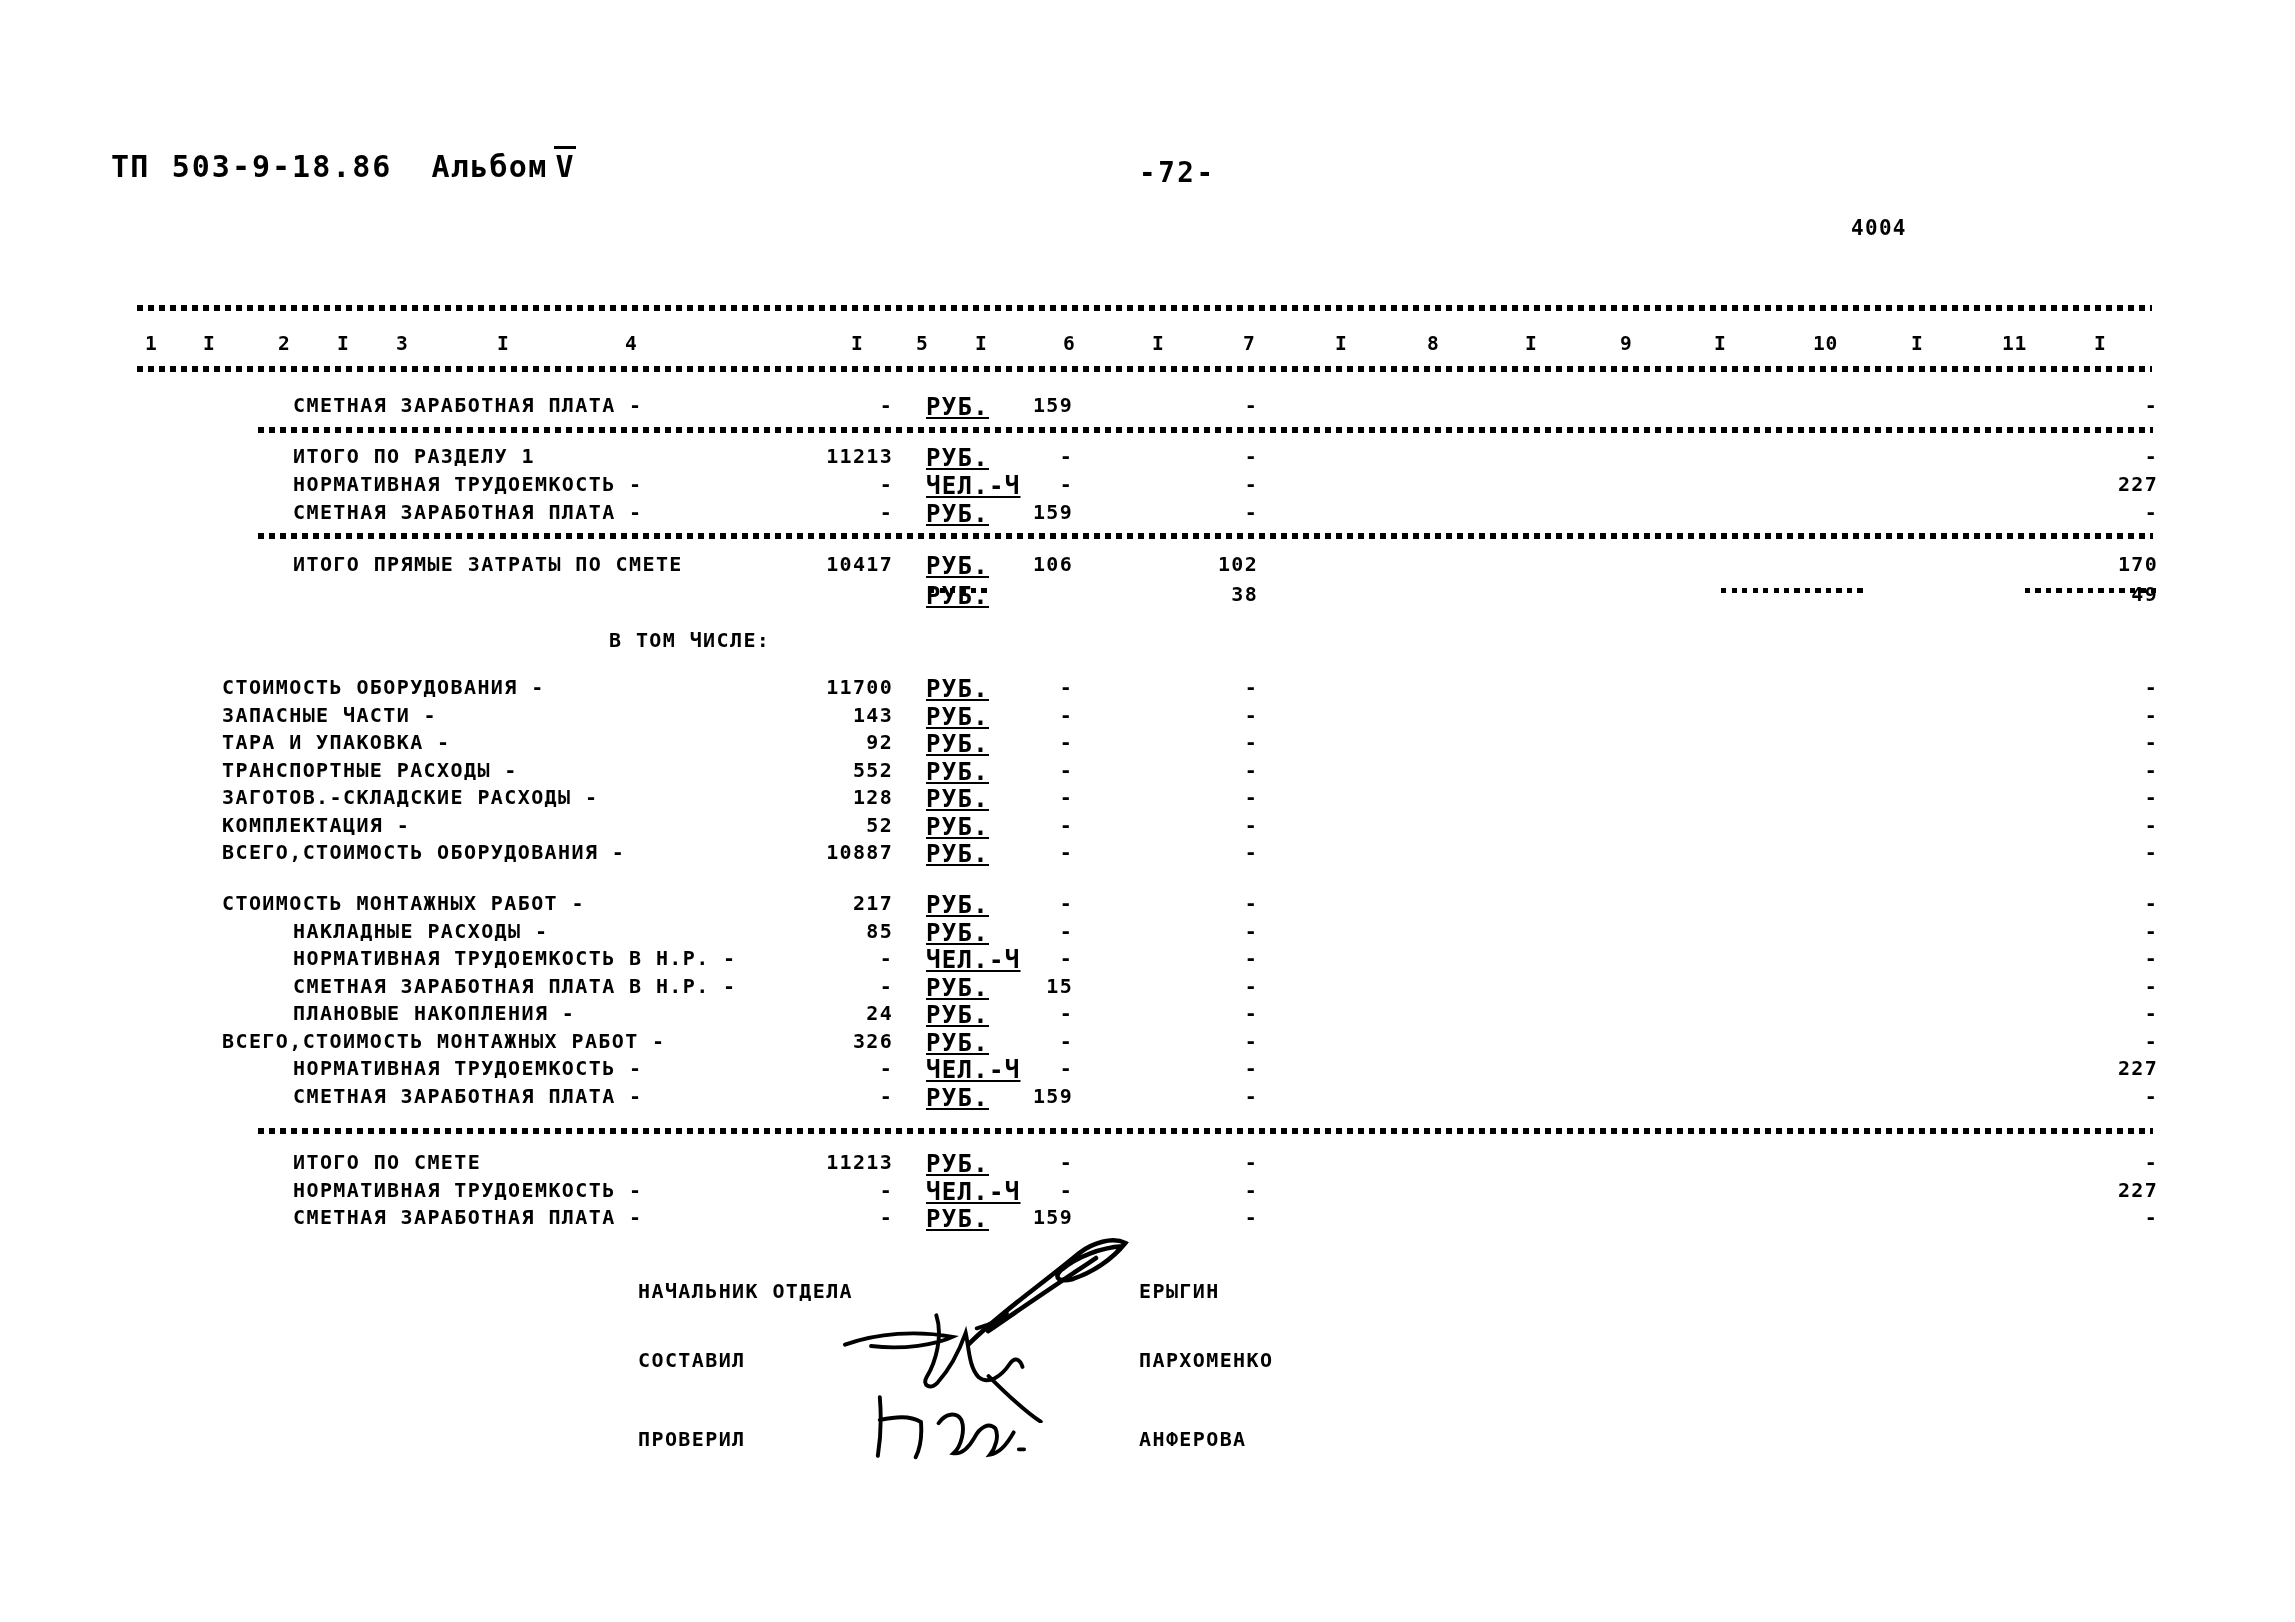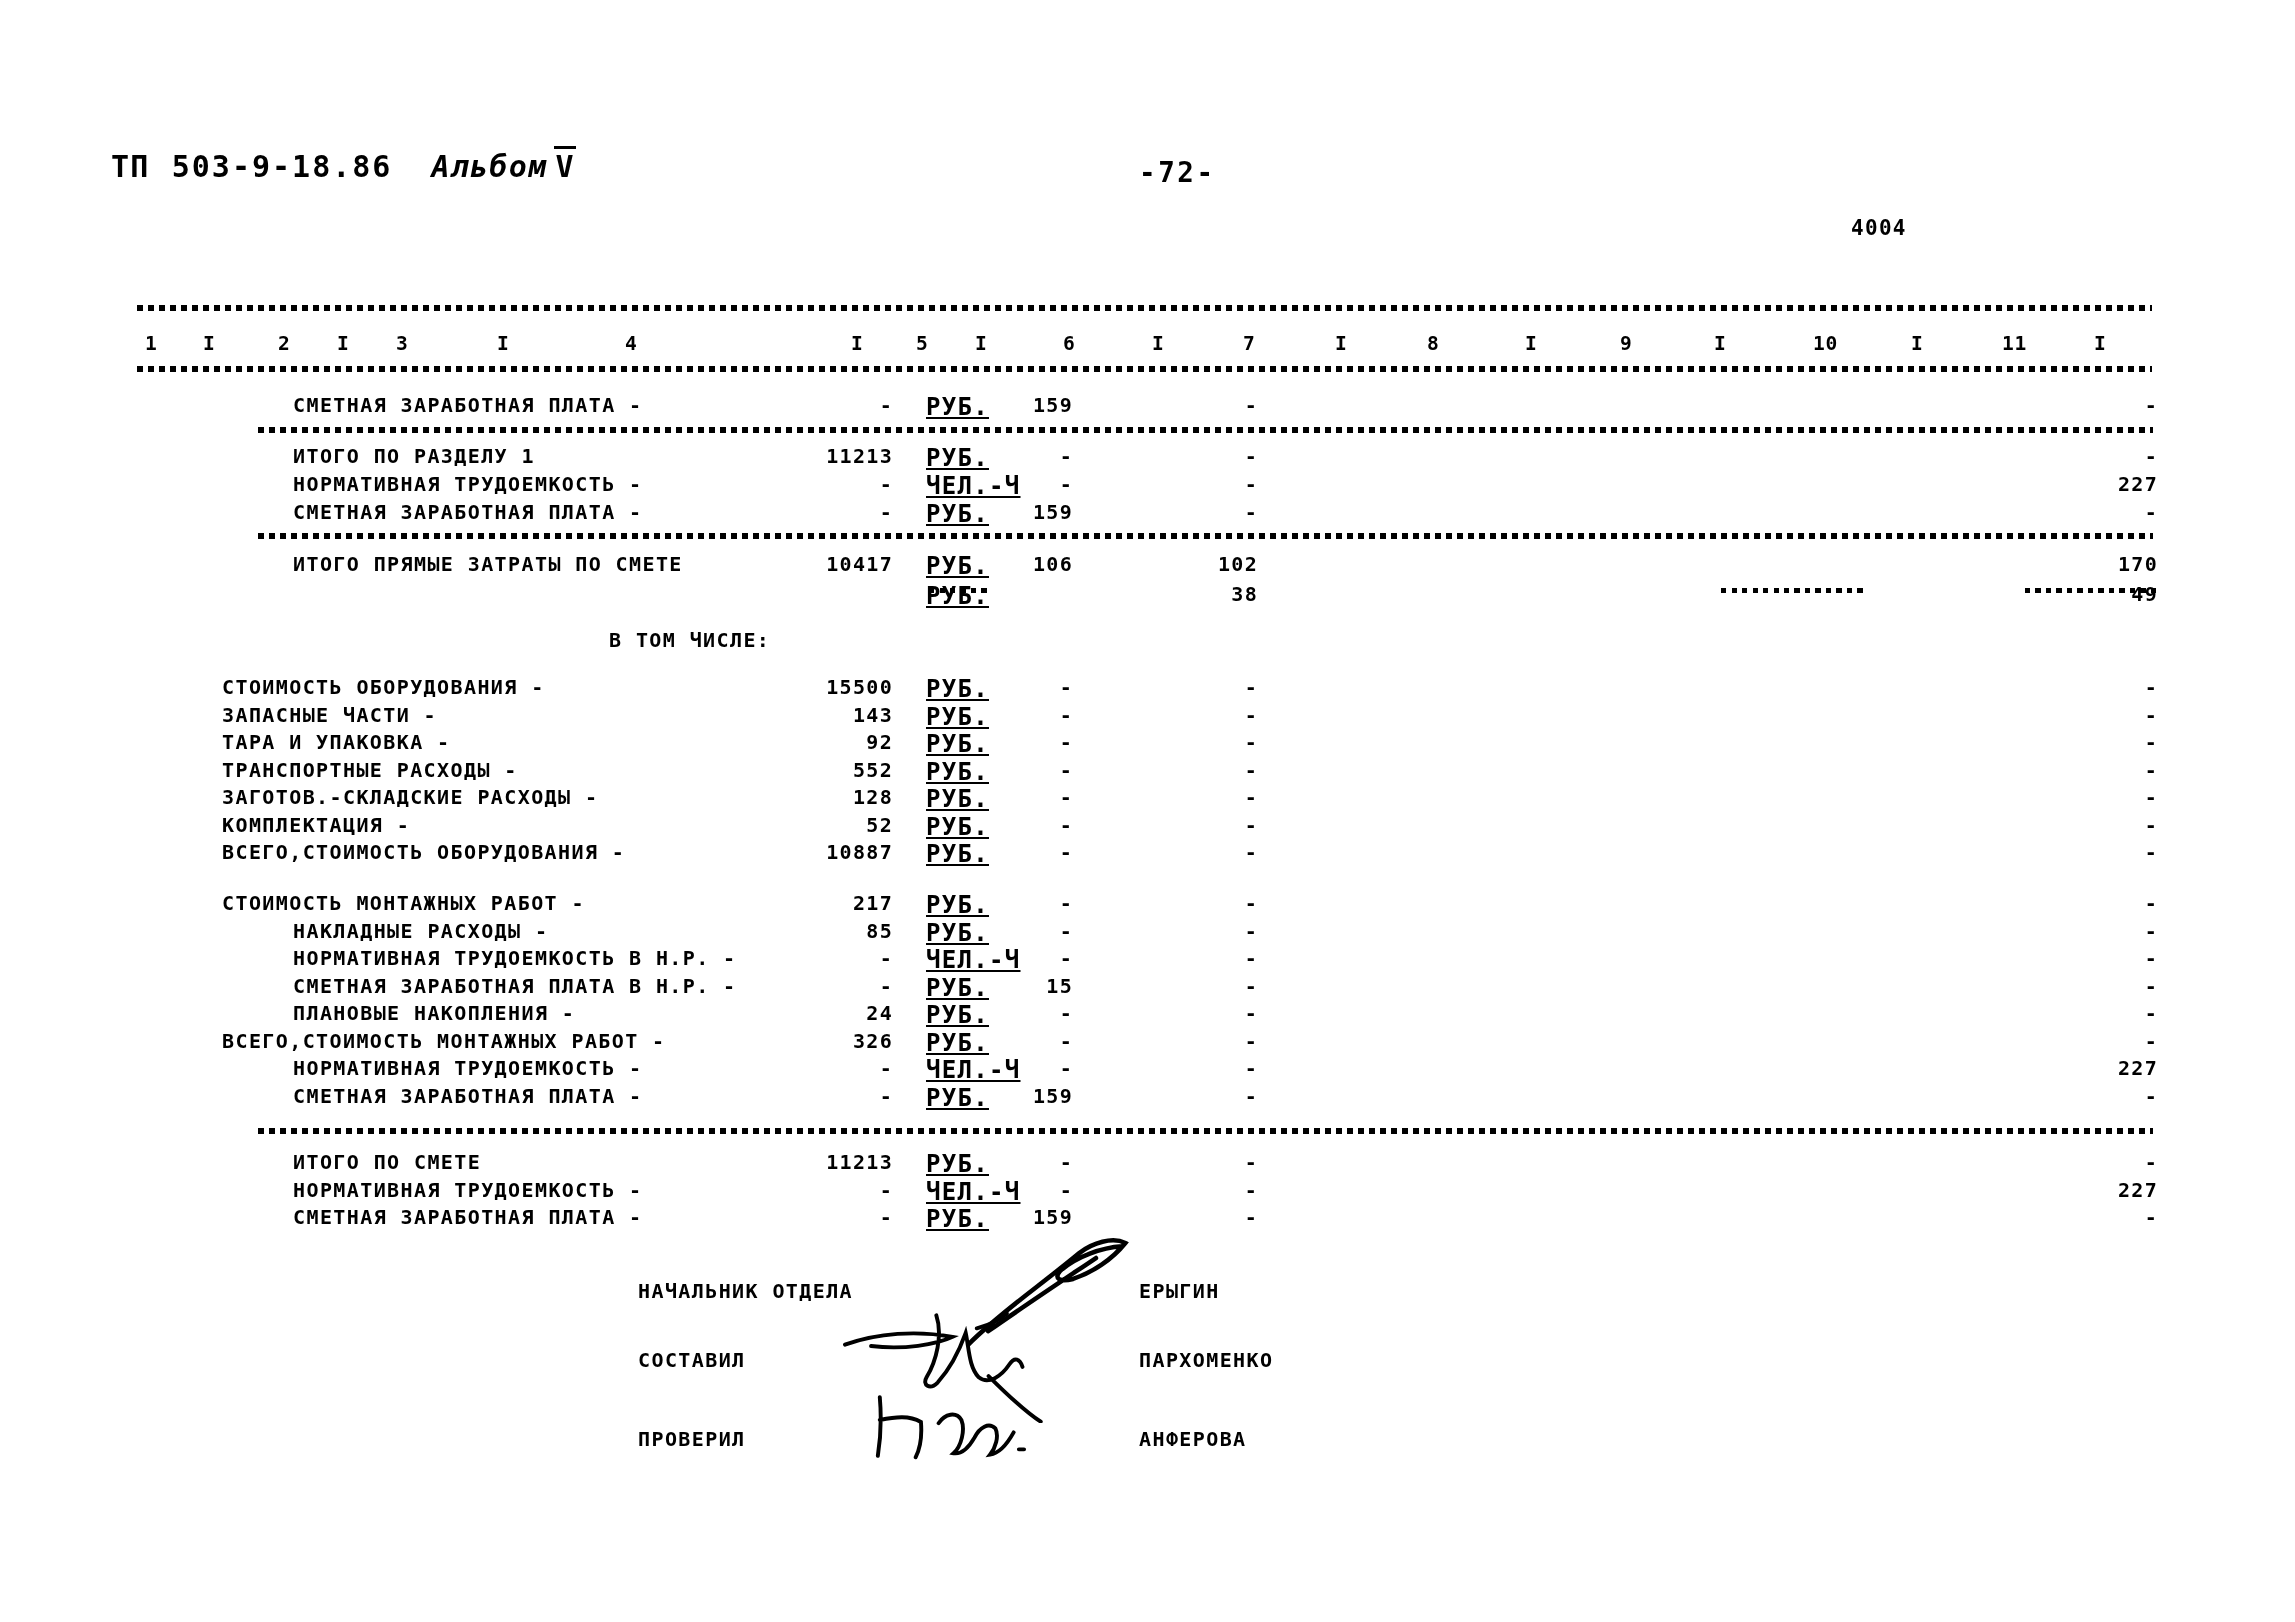--- a/index.html
+++ b/index.html
@@ -26,21 +26,21 @@
   .hdr-line1 {
     position: absolute;
     left: 111px; top: 149px;
     font-size: 30px;
     font-weight: bold;
     letter-spacing: 1.3px;
     white-space: nowrap;
   }
   .hdr-line1 .tp { margin-right: 22px; }
   .hdr-line1 .code { margin-right: 39px; letter-spacing: 2px; text-align: right; }
-  .hdr-line1 .album { letter-spacing: 1.3px; font-style: italic; }
+  .hdr-line1 .album { letter-spacing: 1.3px; }
   .album-num {
     border-top: 3.3px solid #000;
     padding: 0 1.3px;
     margin-left: 6.5px;
   }
   .pageno {
     position: absolute;
     left: 1139px; top: 156px;
     font-size: 27.5px;
     font-weight: bold;
@@ -241,21 +241,21 @@
           <div class="c-unit">РУБ.</div>
           <div class="num col9">38</div>
           <div class="num col11">49</div>
         </div>
         <div class="row" style="top: 628px;">
           <div class="c-label center">В ТОМ ЧИСЛЕ:</div>
         </div>
         <div class="row" style="top: 675px;">
           <div class="c-label ind2">СТОИМОСТЬ ОБОРУДОВАНИЯ -</div>
           <div class="c-unit">РУБ.</div>
-          <div class="num col7">15500</div>
+          <div class="num col7">11700</div>
           <div class="num col8">-</div>
           <div class="num col9">-</div>
           <div class="num col11">-</div>
         </div>
         <div class="row" style="top: 703px;">
           <div class="c-label ind2">ЗАПАСНЫЕ ЧАСТИ -</div>
           <div class="c-unit">РУБ.</div>
           <div class="num col7">143</div>
           <div class="num col8">-</div>
           <div class="num col9">-</div>

